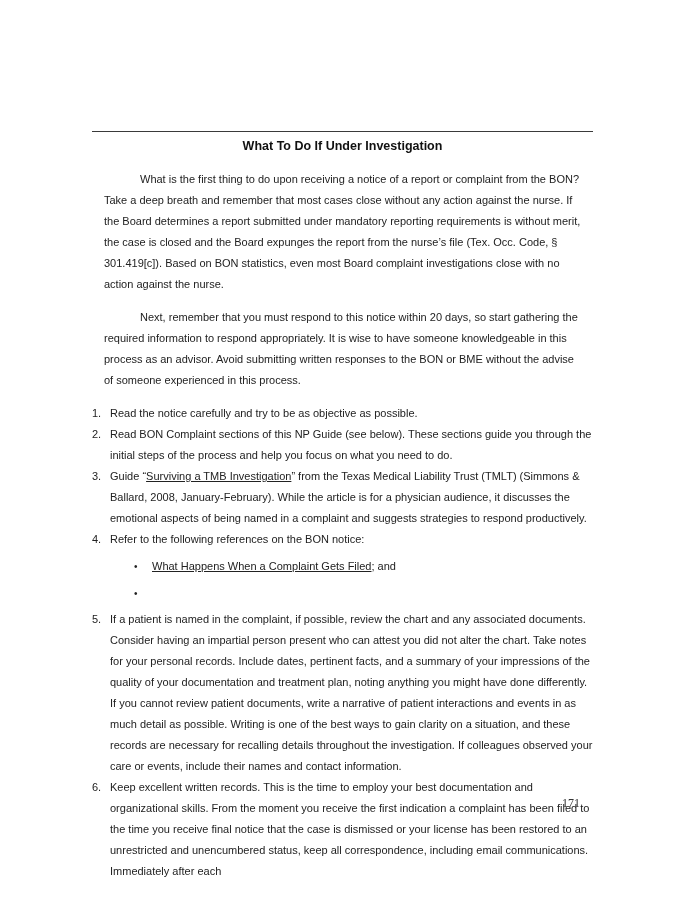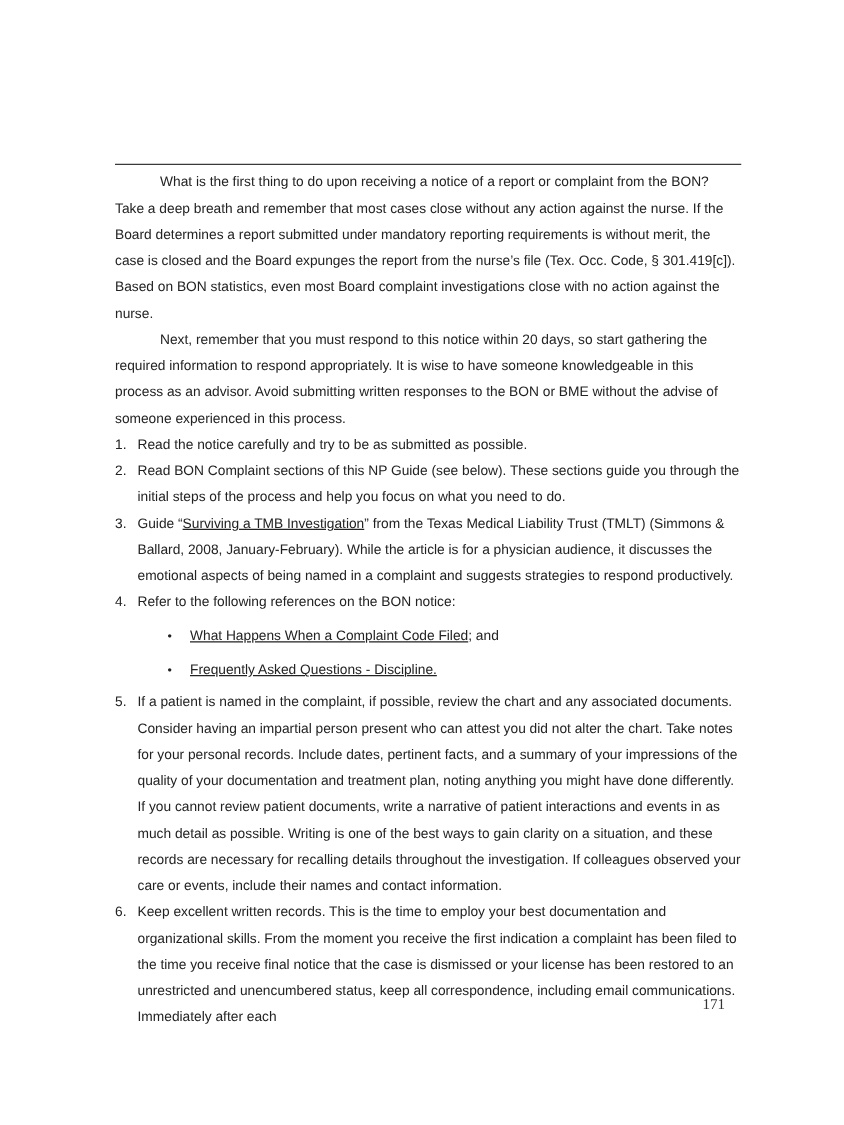--- a/index.html
+++ b/index.html
@@ -34,21 +34,21 @@
   }
   .doc-title {
     font-size: 12.5px;
     font-weight: bold;
     color: #111111;
     text-align: center;
     margin: 0 0 5px 0;
     line-height: 21px;
   }
   p.body-para {
-    margin: 0;
+    margin: 12px;
     text-indent: 36px;
   }
   .list-item {
     display: flex;
     margin: 0;
   }
   .list-item .num {
     flex: none;
     width: 18px;
   }
@@ -88,52 +88,52 @@
 </style>
 </head>
 <body>
 
 <div class="page">
 
   <div class="header-rule"></div>
 
   <div class="content">
 
+    <h1 class="doc-title">What To Do If Under Investigation</h1>
 
     <p class="body-para">What is the first thing to do upon receiving a notice of a report or complaint from the BON? Take a deep breath and remember that most cases close without any action against the nurse. If the Board determines a report submitted under mandatory reporting requirements is without merit, the case is closed and the Board expunges the report from the nurse’s file (Tex. Occ. Code, § 301.419[c]). Based on BON statistics, even most Board complaint investigations close with no action against the nurse.</p>
     <p class="body-para">Next, remember that you must respond to this notice within 20 days, so start gathering the required information to respond appropriately. It is wise to have someone knowledgeable in this process as an advisor. Avoid submitting written responses to the BON or BME without the advise of someone experienced in this process.</p>
 
     <div class="list-item">
       <span class="num">1.</span>
-      <div class="li-body">Read the notice carefully and try to be as submitted as possible.</div>
+      <div class="li-body">Read the notice carefully and try to be as objective as possible.</div>
     </div>
 
     <div class="list-item">
       <span class="num">2.</span>
       <div class="li-body">Read BON Complaint sections of this NP Guide (see below). These sections guide you through the initial steps of the process and help you focus on what you need to do.</div>
     </div>
 
     <div class="list-item">
       <span class="num">3.</span>
       <div class="li-body"><span>Guide “</span><span class="doc-link">Surviving a TMB Investigation</span><span>” from the Texas Medical Liability Trust (TMLT) (Simmons &amp; Ballard, 2008, January-February). While the article is for a physician audience, it discusses the emotional aspects of being named in a complaint and suggests strategies to respond productively.</span></div>
     </div>
 
     <div class="list-item">
       <span class="num">4.</span>
       <div class="li-body">Refer to the following references on the BON notice:</div>
     </div>
 
     <div class="bullet-row">
       <span class="bullet-marker">•</span>
-      <div><span class="doc-link">What Happens When a Complaint Code Filed</span><span>; and</span></div>
+      <div><span class="doc-link">What Happens When a Complaint Gets Filed</span><span>; and</span></div>
     </div>
 
     <div class="bullet-row last">
       <span class="bullet-marker">•</span>
-      <div><span class="doc-link">Frequently Asked Questions - Discipline.</span><span></span></div>
     </div>
 
     <div class="list-item">
       <span class="num">5.</span>
       <div class="li-body">
         <p>If a patient is named in the complaint, if possible, review the chart and any associated documents. Consider having an impartial person present who can attest you did not alter the chart. Take notes for your personal records. Include dates, pertinent facts, and a summary of your impressions of the quality of your documentation and treatment plan, noting anything you might have done differently.</p>
         <p><span>If you cannot review patient documents, write a narrative of patient interactions and events in as much detail as possible. Writing is one of the best ways to gain clarity on a situation, and these records are necessary for recalling details throughout the investigation. If colleagues observed your </span><span class="italic">care or events</span><span>, include their names and contact information.</span></p>
       </div>
     </div>
 

